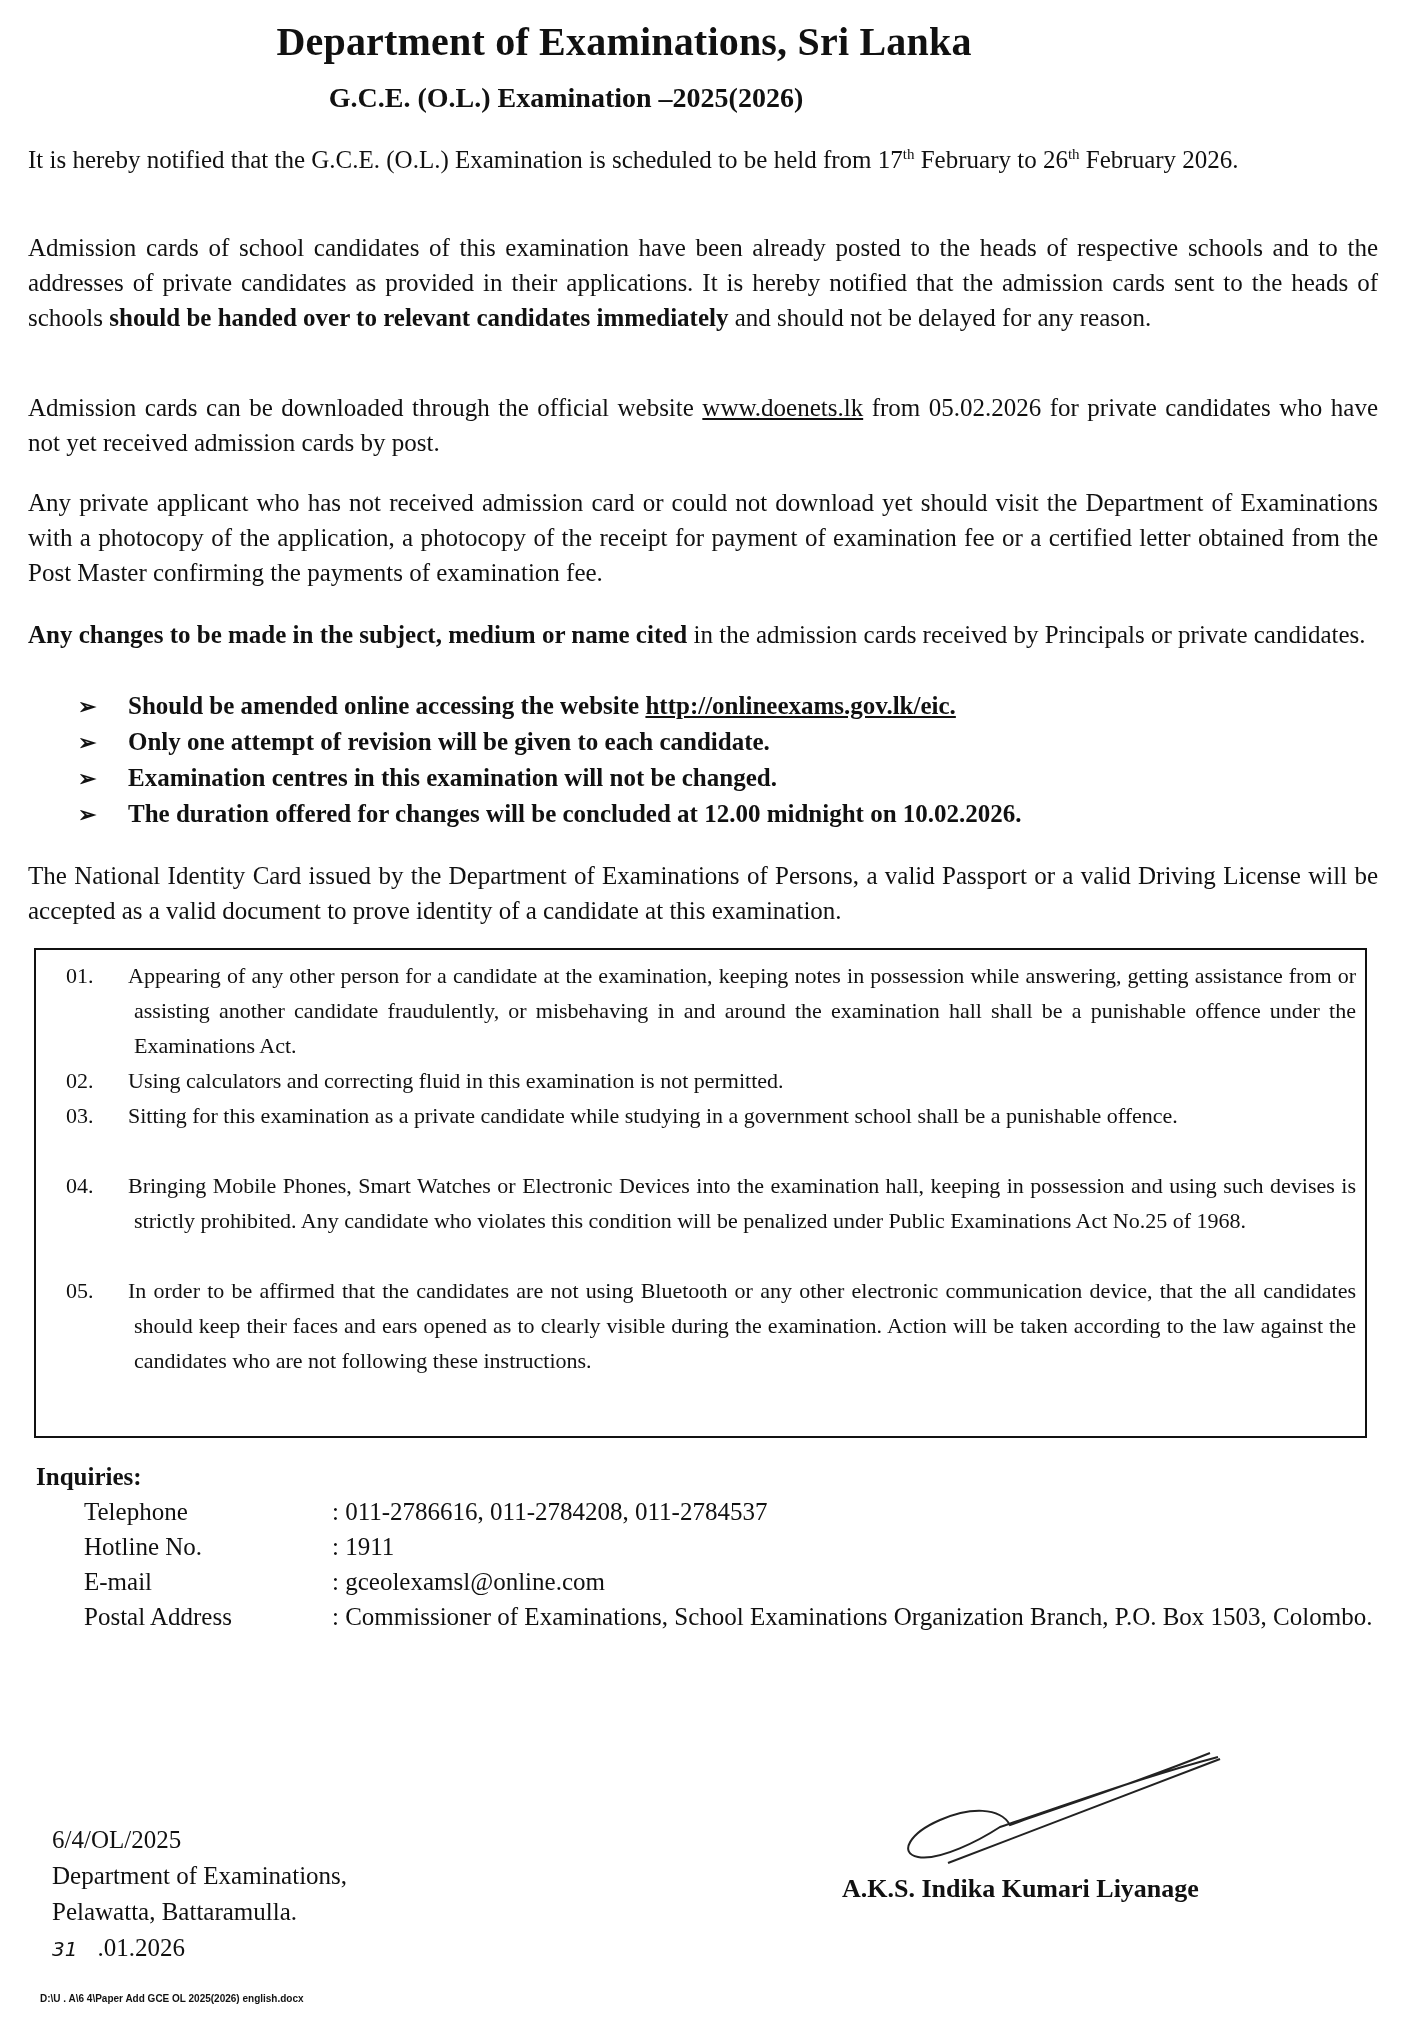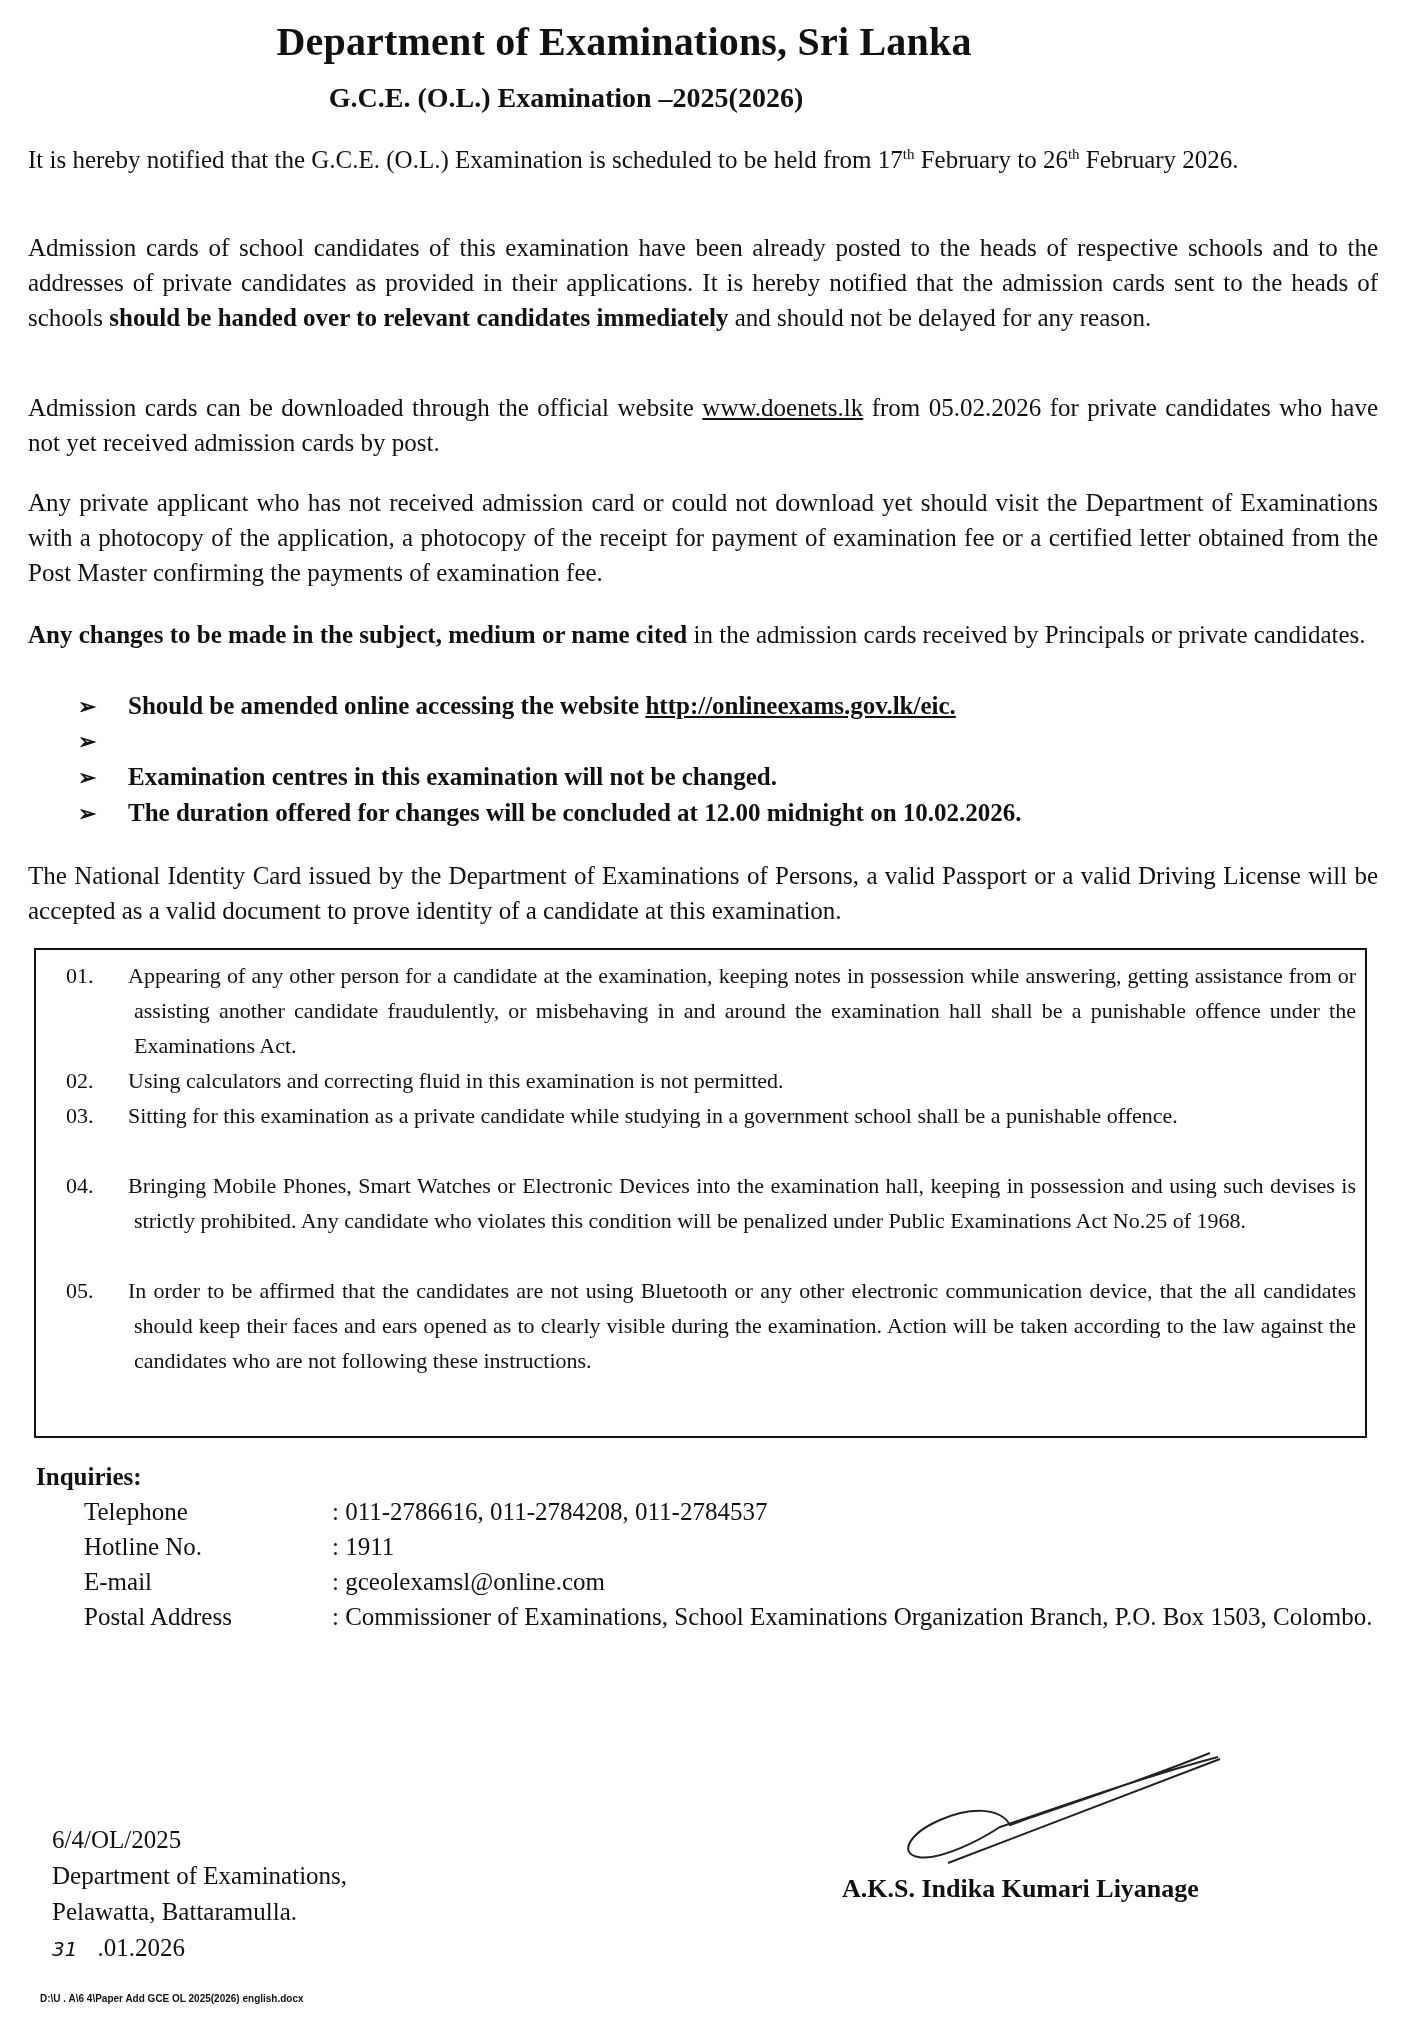--- a/index.html
+++ b/index.html
@@ -78,20 +78,21 @@
     <span class="bold">Any changes to be made in the subject, medium or name cited</span><span> in the admission cards received by Principals or private candidates.</span>
   </div>
 
   <div class="bullets">
     <div class="bullet">
       <span class="arrow">➢</span>
       <span><span>Should be amended online accessing the website </span><span class="ul">http://onlineexams.gov.lk/eic.</span></span>
     </div>
     <div class="bullet">
       <span class="arrow">➢</span>
+      <span>Only one attempt of revision will be given to each candidate.</span>
     </div>
     <div class="bullet">
       <span class="arrow">➢</span>
       <span>Examination centres in this examination will not be changed.</span>
     </div>
     <div class="bullet">
       <span class="arrow">➢</span>
       <span>The duration offered for changes will be concluded at 12.00 midnight on 10.02.2026.</span>
     </div>
   </div>

